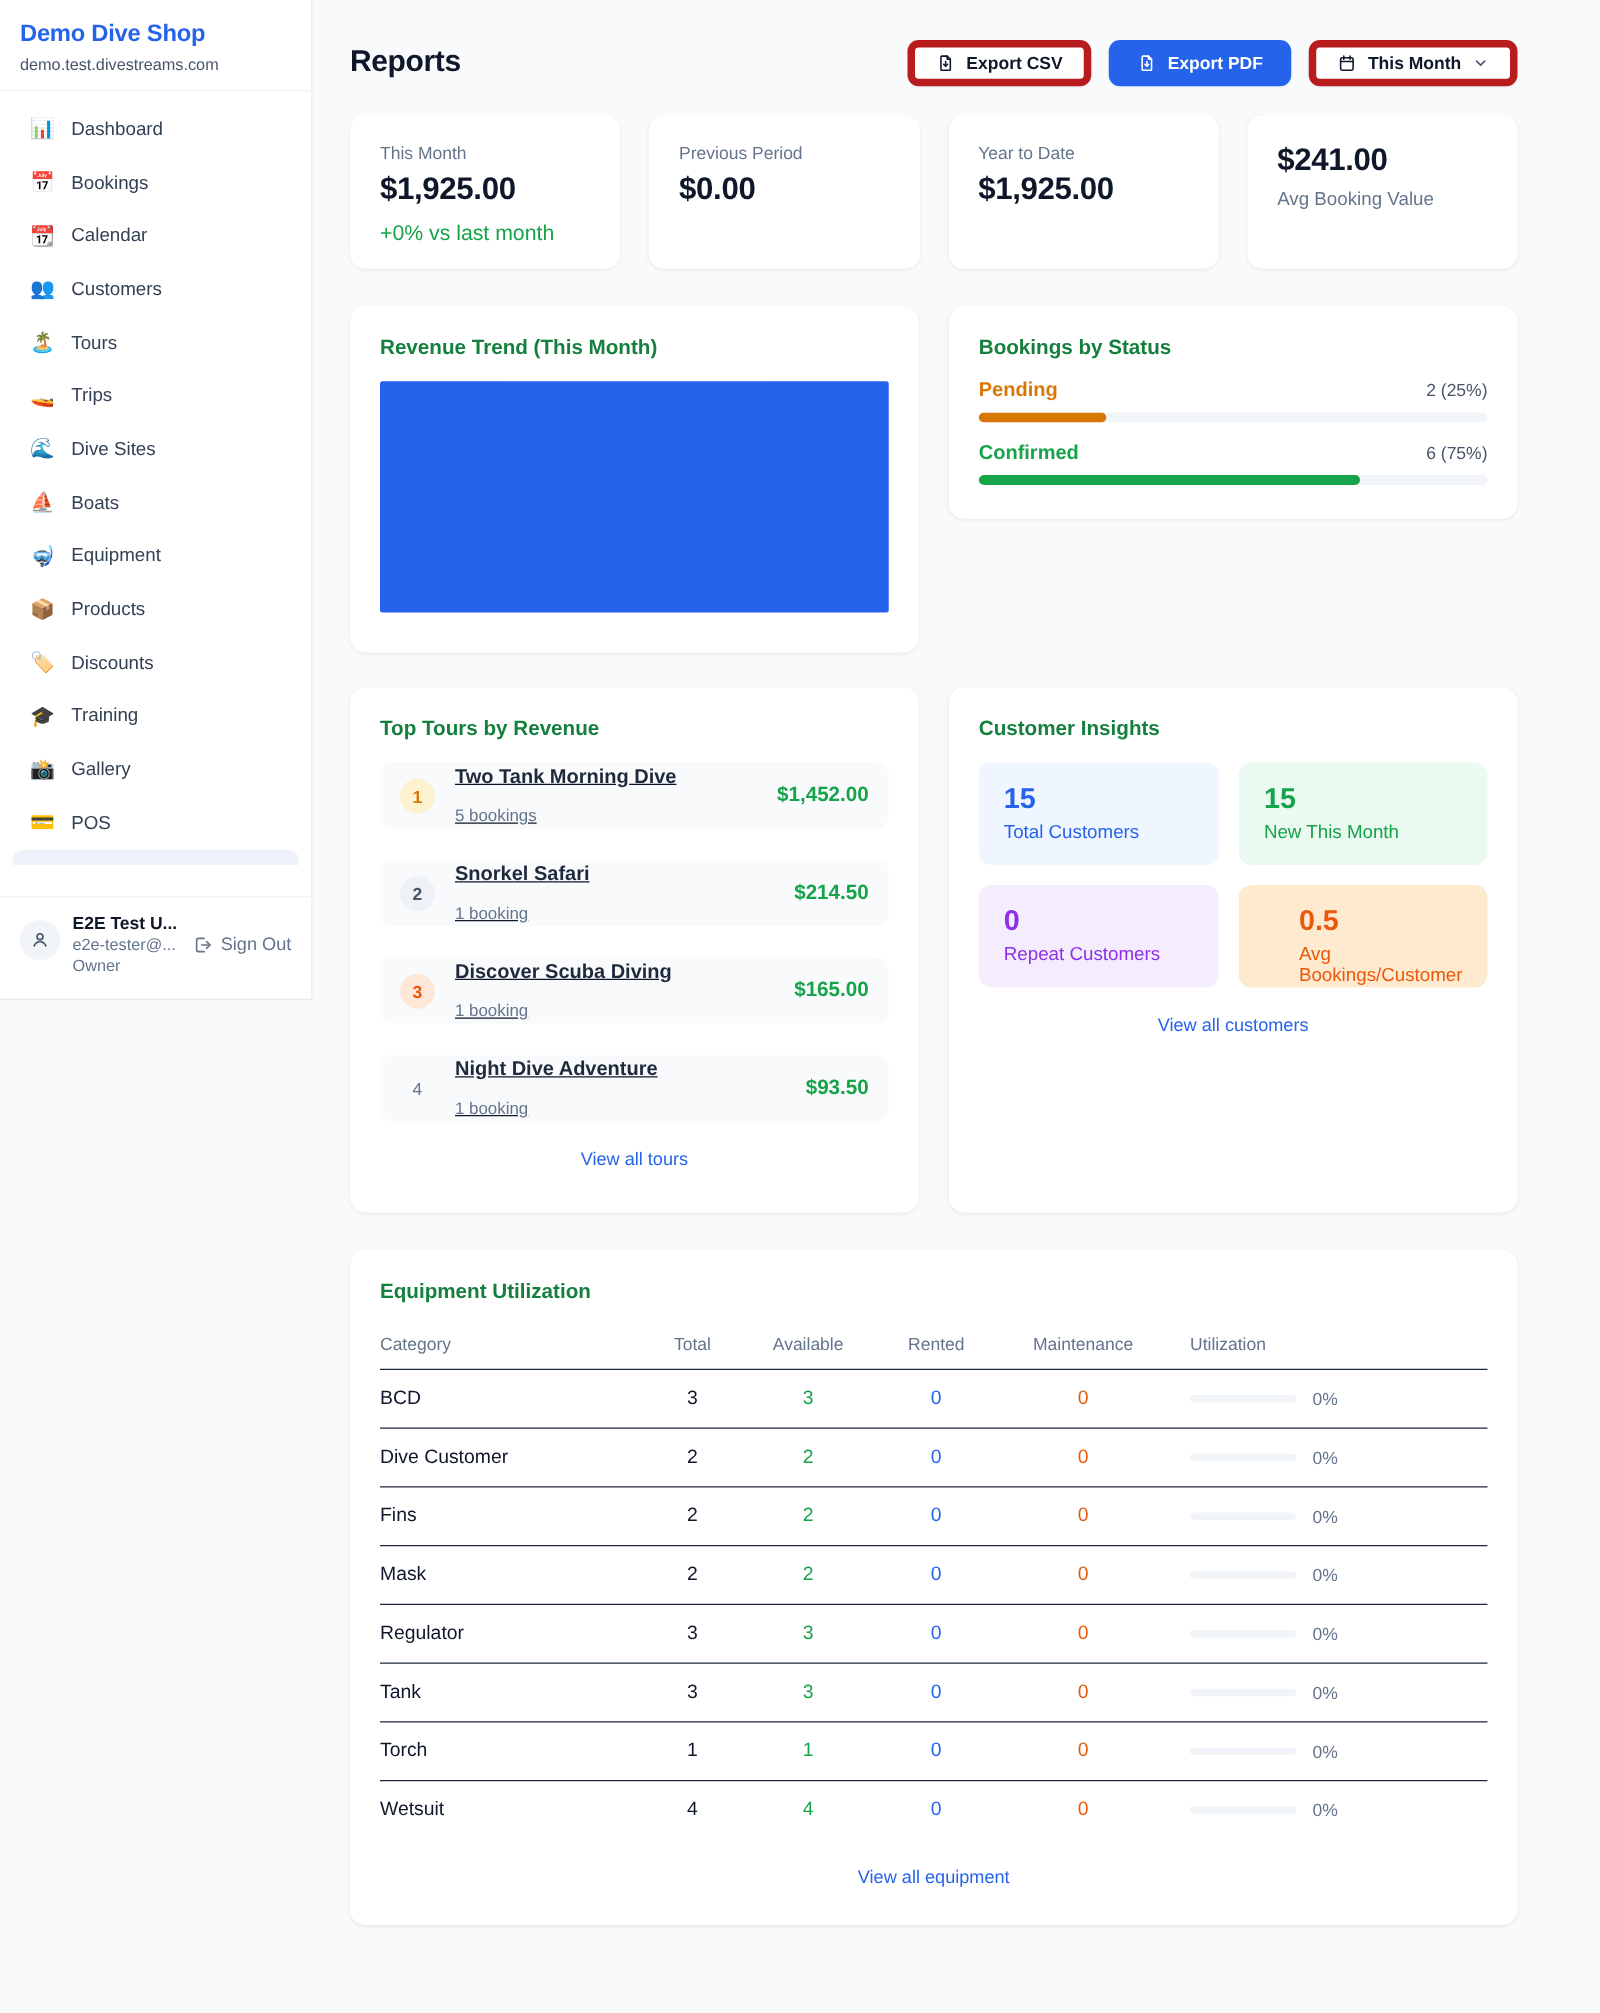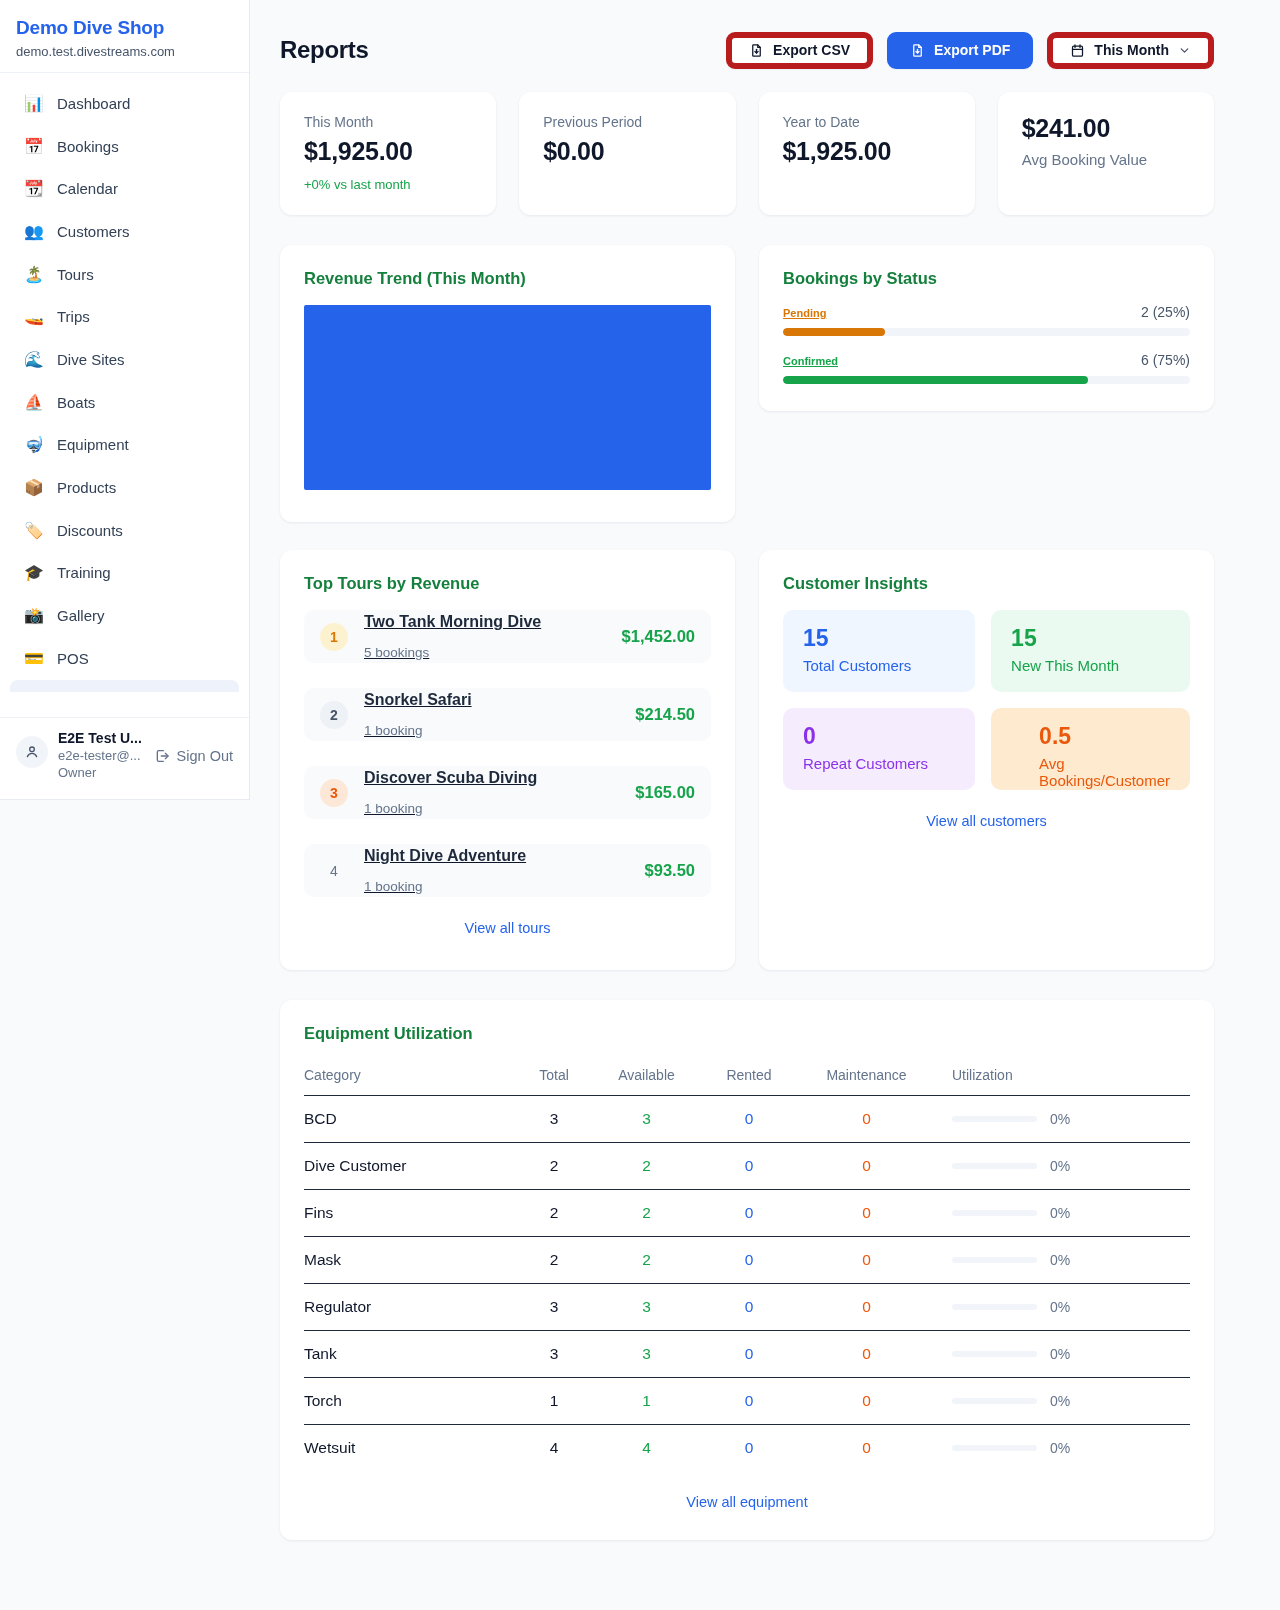--- a/index.html
+++ b/index.html
@@ -79,34 +79,34 @@
   .card {
     background: #ffffff; border-radius: 12px;
     box-shadow: 0 1px 3px rgba(15,23,42,0.07);
   }
 
   
   .stats { display: grid; grid-template-columns: repeat(4, 1fr); gap: 23px; margin-top: 22px; }
   .stat-card { padding: 22px 24px; height: 123px; }
   .stat-label { font-size: 14px; color: #64748b; }
   .stat-value { font-size: 25px; font-weight: 800; color: #0f172a; margin-top: 7px; letter-spacing: -0.3px; }
-  .stat-delta { font-size: 13px; color: #16a34a; margin-top: 11px; }
+  .stat-delta { font-size: 17px; color: #16a34a; margin-top: 11px; }
   .stat-card.flip .stat-value { margin-top: 0; }
   .stat-card.flip .stat-label { font-size: 15px; margin-top: 8px; }
 
   
   .row2 { display: grid; grid-template-columns: 1fr 1fr; gap: 24px; align-items: start; margin-top: 30px; }
   .card-title { font-size: 16.5px; font-weight: bold; color: #15803d; }
   .revenue-card { padding: 24px; height: 277px; }
   .revenue-chart { margin-top: 17px; height: 185px; width: 100%; border-radius: 2px; }
 
   .status-card { padding: 24px 24px 27px 24px; }
   .status-row { margin-top: 16px; }
   .status-line { display: flex; justify-content: space-between; align-items: baseline; }
-  .status-name { font-size: 11px; font-weight: bold; text-decoration: underline; }
+  .status-name { font-size: 16px; font-weight: bold; }
   .status-name.orange { color: #d97706; }
   .status-name.green { color: #16a34a; }
   .status-count { font-size: 14px; color: #475569; }
   .track { background: #f1f5f9; border-radius: 99px; height: 8px; margin-top: 8px; overflow: hidden; }
   .fill { height: 100%; border-radius: 99px; }
   .fill.orange { background: #d97706; }
   .fill.green { background: #16a34a; }
 
   
   .row3 { display: grid; grid-template-columns: 1fr 1fr; gap: 24px; align-items: stretch; margin-top: 28px; }

